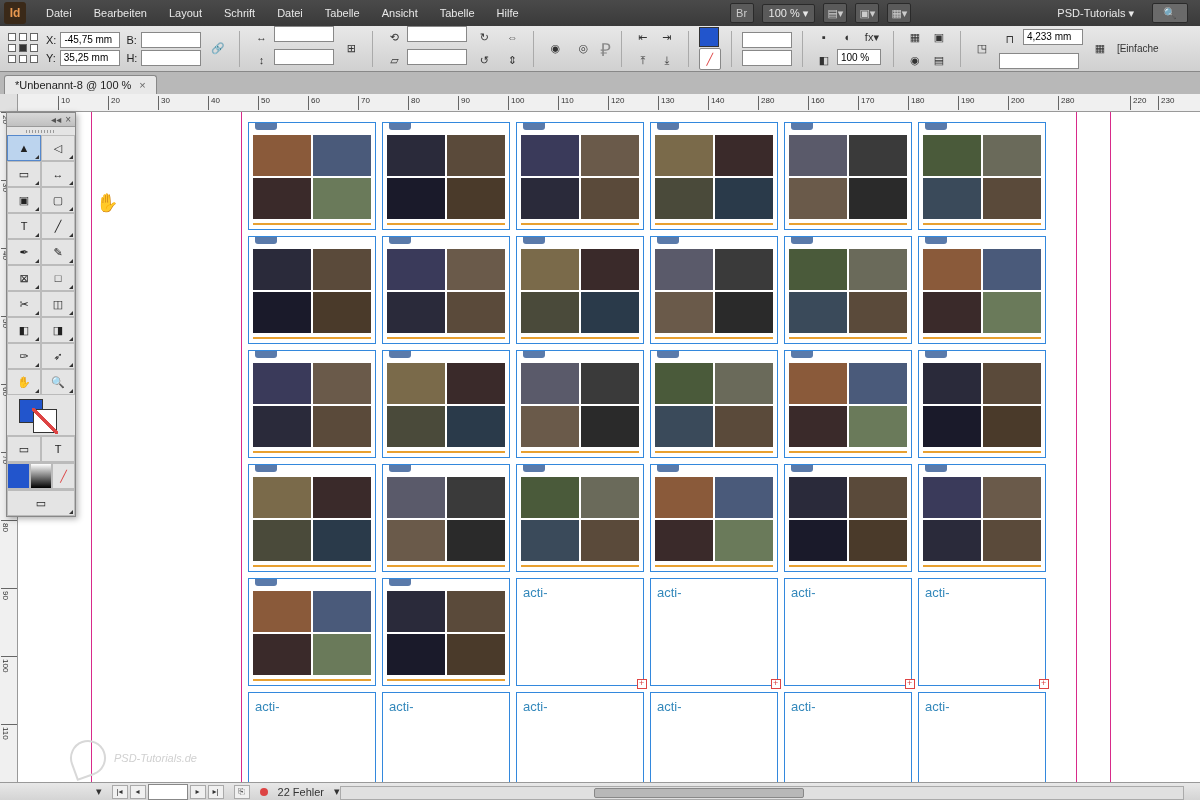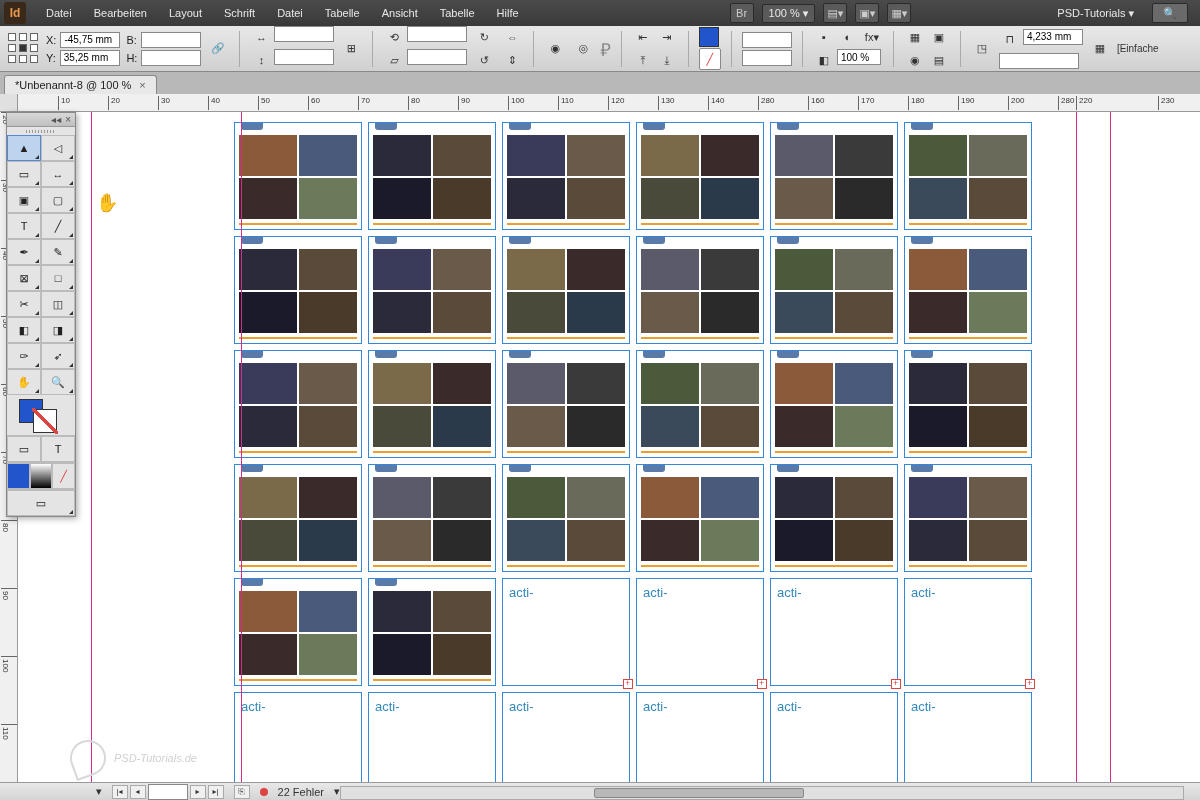--- a/index.html
+++ b/index.html
@@ -29,21 +29,21 @@
 .tab-close{color:#666;cursor:pointer}
 .workspace{position:absolute;top:94px;left:0;right:0;bottom:18px;background:#8b5cf6}
 .ruler-h{position:absolute;top:0;left:18px;right:0;height:18px;background:#f0f0f0;border-bottom:1px solid #999;overflow:hidden}
 .ruler-v{position:absolute;top:18px;left:0;width:18px;bottom:0;background:#f0f0f0;border-right:1px solid #999;overflow:hidden}
 .ruler-corner{position:absolute;top:0;left:0;width:18px;height:18px;background:#e0e0e0;border-right:1px solid #999;border-bottom:1px solid #999}
 .ruler-tick{position:absolute;font-size:8px;color:#333}
 .ruler-h .ruler-tick{top:2px;border-left:1px solid #666;height:14px;padding-left:2px}
 .ruler-v .ruler-tick{left:1px;border-top:1px solid #666;width:16px;writing-mode:vertical-lr;padding-top:2px}
 .canvas{position:absolute;top:18px;left:18px;right:0;bottom:0;background:#fff;overflow:hidden}
 .guide-v{position:absolute;top:0;bottom:0;width:1px;background:#d82a8a}
-.pages-grid{position:absolute;top:10px;left:216px;display:grid;grid-template-columns:repeat(6,128px);grid-auto-rows:108px;gap:6px 6px}
+.pages-grid{position:absolute;top:10px;left:230px;display:grid;grid-template-columns:repeat(6,128px);grid-auto-rows:108px;gap:6px 6px}
 .page-thumb{border:1px solid #3388dd;background:#fff;position:relative;overflow:hidden}
 .page-tab{position:absolute;top:-3px;left:6px;width:22px;height:10px;background:#5a7aaa;border-radius:3px}
 .page-accent{position:absolute;bottom:4px;left:4px;right:4px;height:2px;background:#e8a030}
 .page-content{position:absolute;top:12px;left:4px;right:4px;bottom:10px;display:grid;gap:2px}
 .img-cell{background:#5a5a4a}
 .page-placeholder{border:1px solid #3388dd;background:#fff;position:relative;padding:6px;color:#3388bb;font-size:13px}
 .overset{position:absolute;bottom:-4px;right:-4px;width:10px;height:10px;background:#fff;border:1px solid #d44}
 .overset::after{content:"+";color:#d44;font-size:9px;position:absolute;top:-2px;left:1px}
 .toolbox{position:absolute;top:112px;left:6px;width:70px;background:#e4e4e4;border:1px solid #888;box-shadow:2px 2px 6px rgba(0,0,0,.3);z-index:50}
 .toolbox-header{height:14px;background:linear-gradient(#d8d8d8,#c0c0c0);border-bottom:1px solid #999;display:flex;justify-content:flex-end;align-items:center;padding:0 4px;gap:4px}
@@ -257,21 +257,21 @@
       <div class="ruler-tick" style="left: 590px;">120</div>
       <div class="ruler-tick" style="left: 640px;">130</div>
       <div class="ruler-tick" style="left: 690px;">140</div>
       <div class="ruler-tick" style="left: 740px;">280</div>
       <div class="ruler-tick" style="left: 790px;">160</div>
       <div class="ruler-tick" style="left: 840px;">170</div>
       <div class="ruler-tick" style="left: 890px;">180</div>
       <div class="ruler-tick" style="left: 940px;">190</div>
       <div class="ruler-tick" style="left: 990px;">200</div>
       <div class="ruler-tick" style="left: 1040px;">280</div>
-      <div class="ruler-tick" style="left: 1058px;">220</div>
+      <div class="ruler-tick" style="left: 1112px;">220</div>
       <div class="ruler-tick" style="left: 1140px;">230</div>
     </div>
   <div class="ruler-v" id="ruler-v">
       <div class="ruler-tick" style="top: 0px;">20</div>
       <div class="ruler-tick" style="top: 68px;">30</div>
       <div class="ruler-tick" style="top: 136px;">40</div>
       <div class="ruler-tick" style="top: 204px;">50</div>
       <div class="ruler-tick" style="top: 272px;">60</div>
       <div class="ruler-tick" style="top: 340px;">70</div>
       <div class="ruler-tick" style="top: 408px;">80</div>

